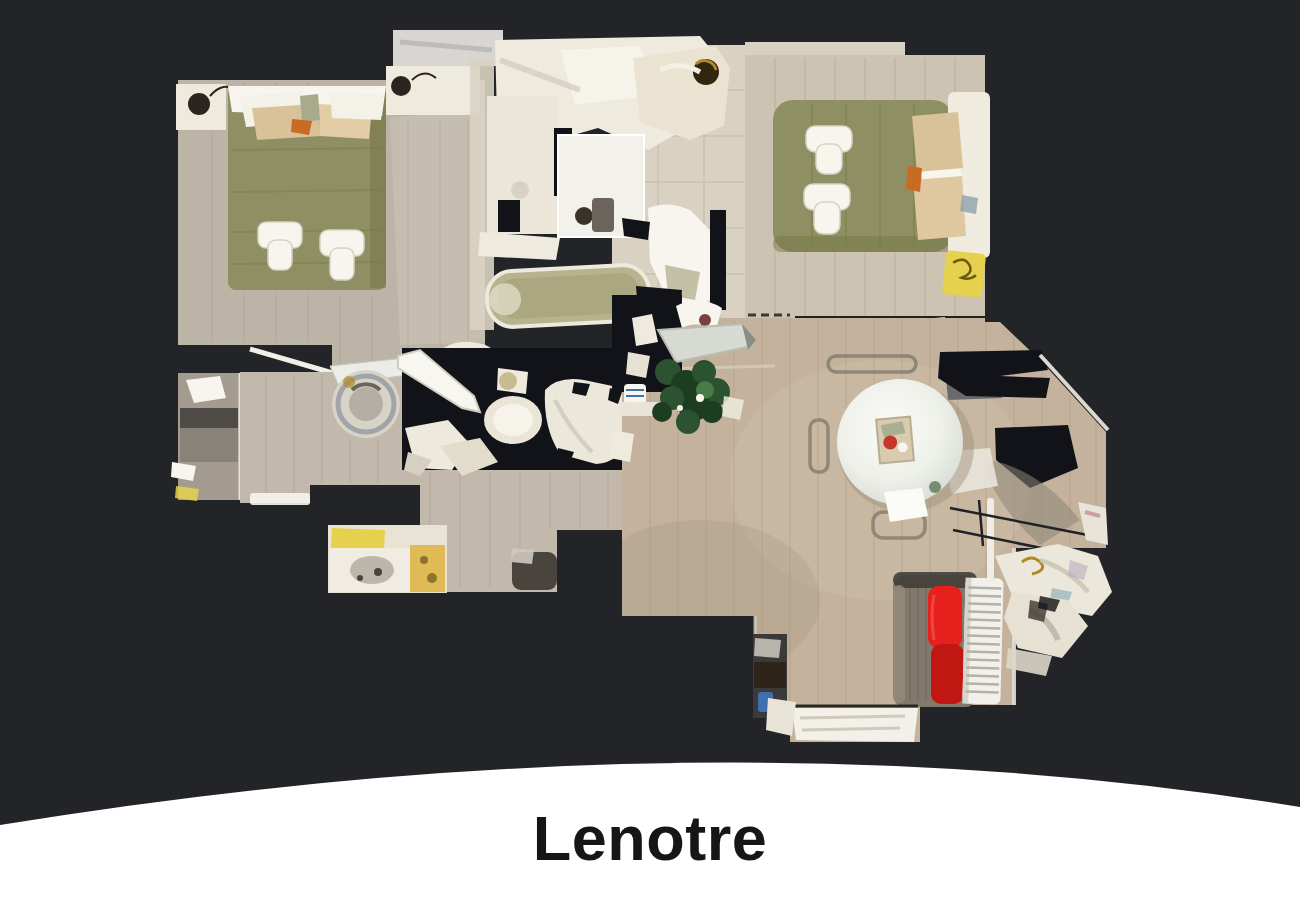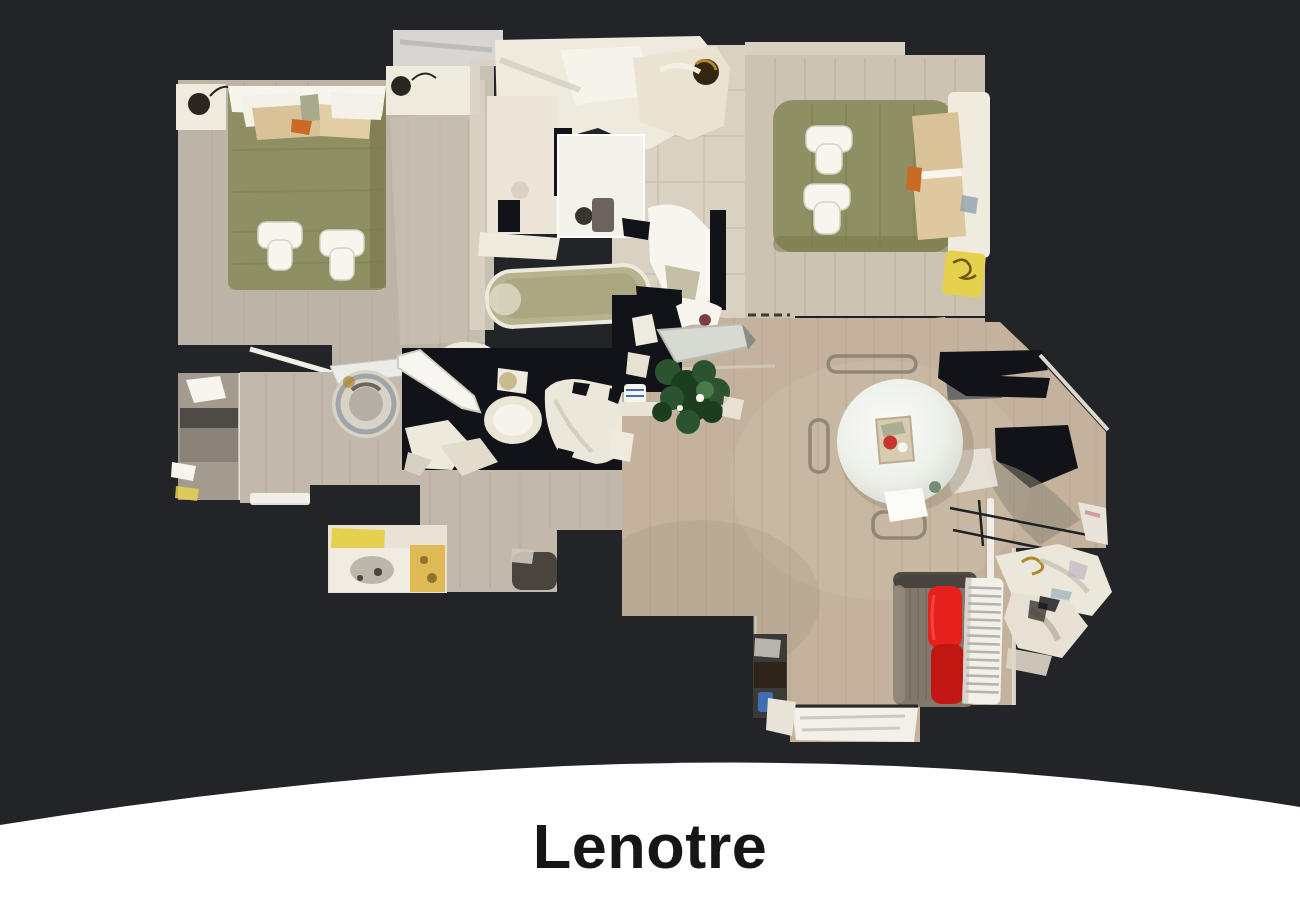--- a/index.html
+++ b/index.html
@@ -1,19 +1,19 @@
 <!DOCTYPE html>
 <html style="--bg: #232428; --hole: #121318; --footerBg: #ffffff; --titleColor: #161616; --floorA: #bdb4a8; --floorB: #cdc3b2; --floorC: #c2b8ab; --floorD: #c4b29c; --floorE: #a39b90; --tile: #d9d1c2; --white1: #efeade; --white2: #f7f5ee; --olive: #8e8f62; --oliveDark: #767748; --tan: #d9c298; --orange: #c96a25; --yellow: #e6d14e; --red: #e6201d; --redDark: #c01713; --sofa: #82796c; --sofaDark: #413e38; --plant: #2c5330; --plantDark: #1d3d20; --table: #eef0ea; --tableShade: #d3d6cf; --metal: #9aa0a6; --plank: #a6957e; --shadow: #8d8779; --blue: #3f6fb0; --teal: #9fb9c0; --gold: #b08828; --desk: #4e4a45;"><head>
 <meta charset="utf-8">
 <style>
   html,body{margin:0;padding:0;}
   .stage{position:relative;width:1300px;height:900px;background:var(--bg);overflow:hidden;
          font-family:"Liberation Sans",sans-serif;}
   svg{position:absolute;top:0;left:0;display:block;}
-  .title{position:absolute;left:0;right:0;top:802px;margin:8px;text-align:center;
+  .title{position:absolute;left:0;right:0;top:802px;margin:0;text-align:center;
          font-size:63px;font-weight:800;letter-spacing:.5px;color:var(--titleColor);}
   
   .fA{fill:var(--floorA);} .fB{fill:var(--floorB);} .fC{fill:var(--floorC);}
   .fD{fill:var(--floorD);} .fE{fill:var(--floorE);} .tile{fill:var(--tile);}
   .w1{fill:var(--white1);} .w2{fill:var(--white2);}
   .olive{fill:var(--olive);} .oliveD{fill:var(--oliveDark);}
   .tan{fill:var(--tan);} .orange{fill:var(--orange);} .yellow{fill:var(--yellow);}
   .red{fill:var(--red);} .redD{fill:var(--redDark);}
   .sofa{fill:var(--sofa);} .sofaD{fill:var(--sofaDark);}
   .plant{fill:var(--plant);} .plantD{fill:var(--plantDark);}

